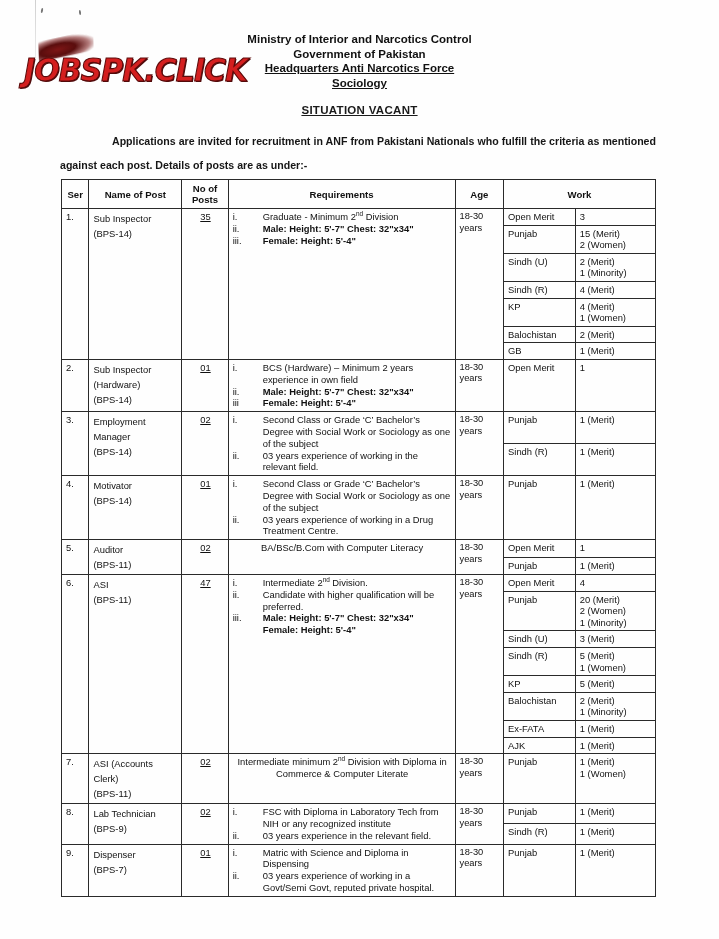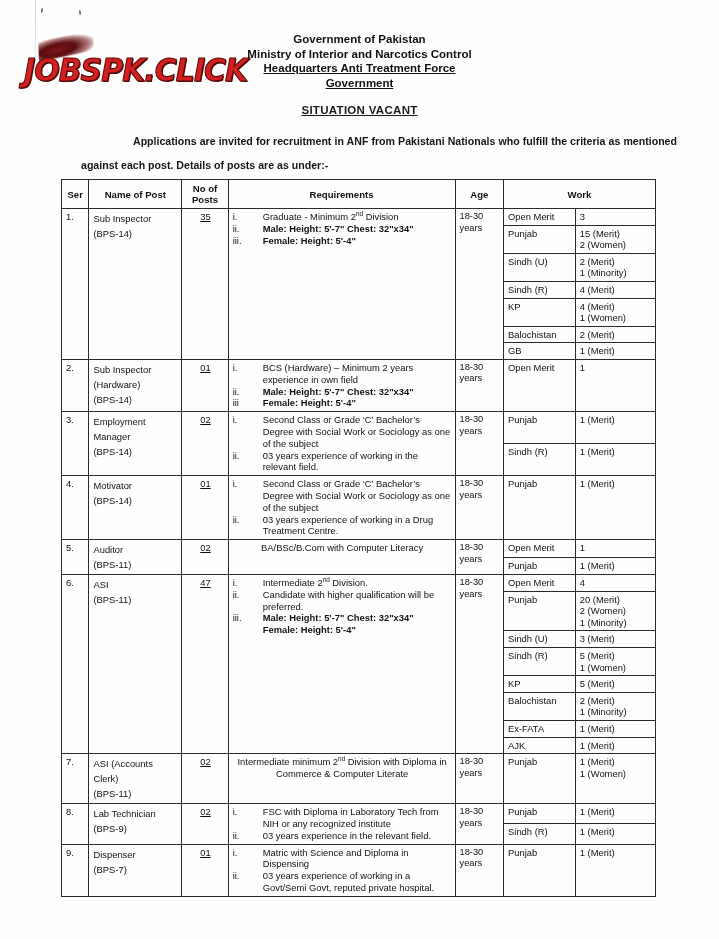--- a/index.html
+++ b/index.html
@@ -99,21 +99,20 @@
     position: absolute;
     left: 60px;
     top: 129px;
     width: 596px;
     font-size: 10.6px;
     line-height: 24px;
     text-align: justify;
     text-indent: 52px;
     font-weight: bold;
     color: #161616;
-    margin-left: 21px;
   }
 
   
   .tbl-wrap {
     position: absolute;
     left: 61px;
     top: 179px;
     width: 641px;
   }
   table.jobs {
@@ -180,24 +179,24 @@
   <div class="artifact edge"></div>
   <div class="artifact a1"></div>
   <div class="artifact a2"></div>
 
   <div class="logo-wrap">
     <div class="logo-smear"></div>
     <div class="logo-text">JOBSPK.CLICK</div>
   </div>
 
   <div class="hdr">
+    <span class="line">Ministry of Interior and Narcotics Control</span>
     <span class="line l1">Government of Pakistan</span>
-    <span class="line">Ministry of Interior and Narcotics Control</span>
-    <span class="line u">Headquarters Anti Treatment Force</span>
-    <span class="line u">Government</span>
+    <span class="line u">Headquarters Anti Narcotics Force</span>
+    <span class="line u">Sociology</span>
   </div>
 
   <div class="title-vacant">SITUATION VACANT</div>
 
   <div class="intro">Applications are invited for recruitment in ANF from Pakistani Nationals who fulfill the criteria as mentioned against each post. Details of posts are as under:-</div>
 
   <div class="tbl-wrap">
     <table class="jobs">
       <colgroup>
         <col class="c-ser">

